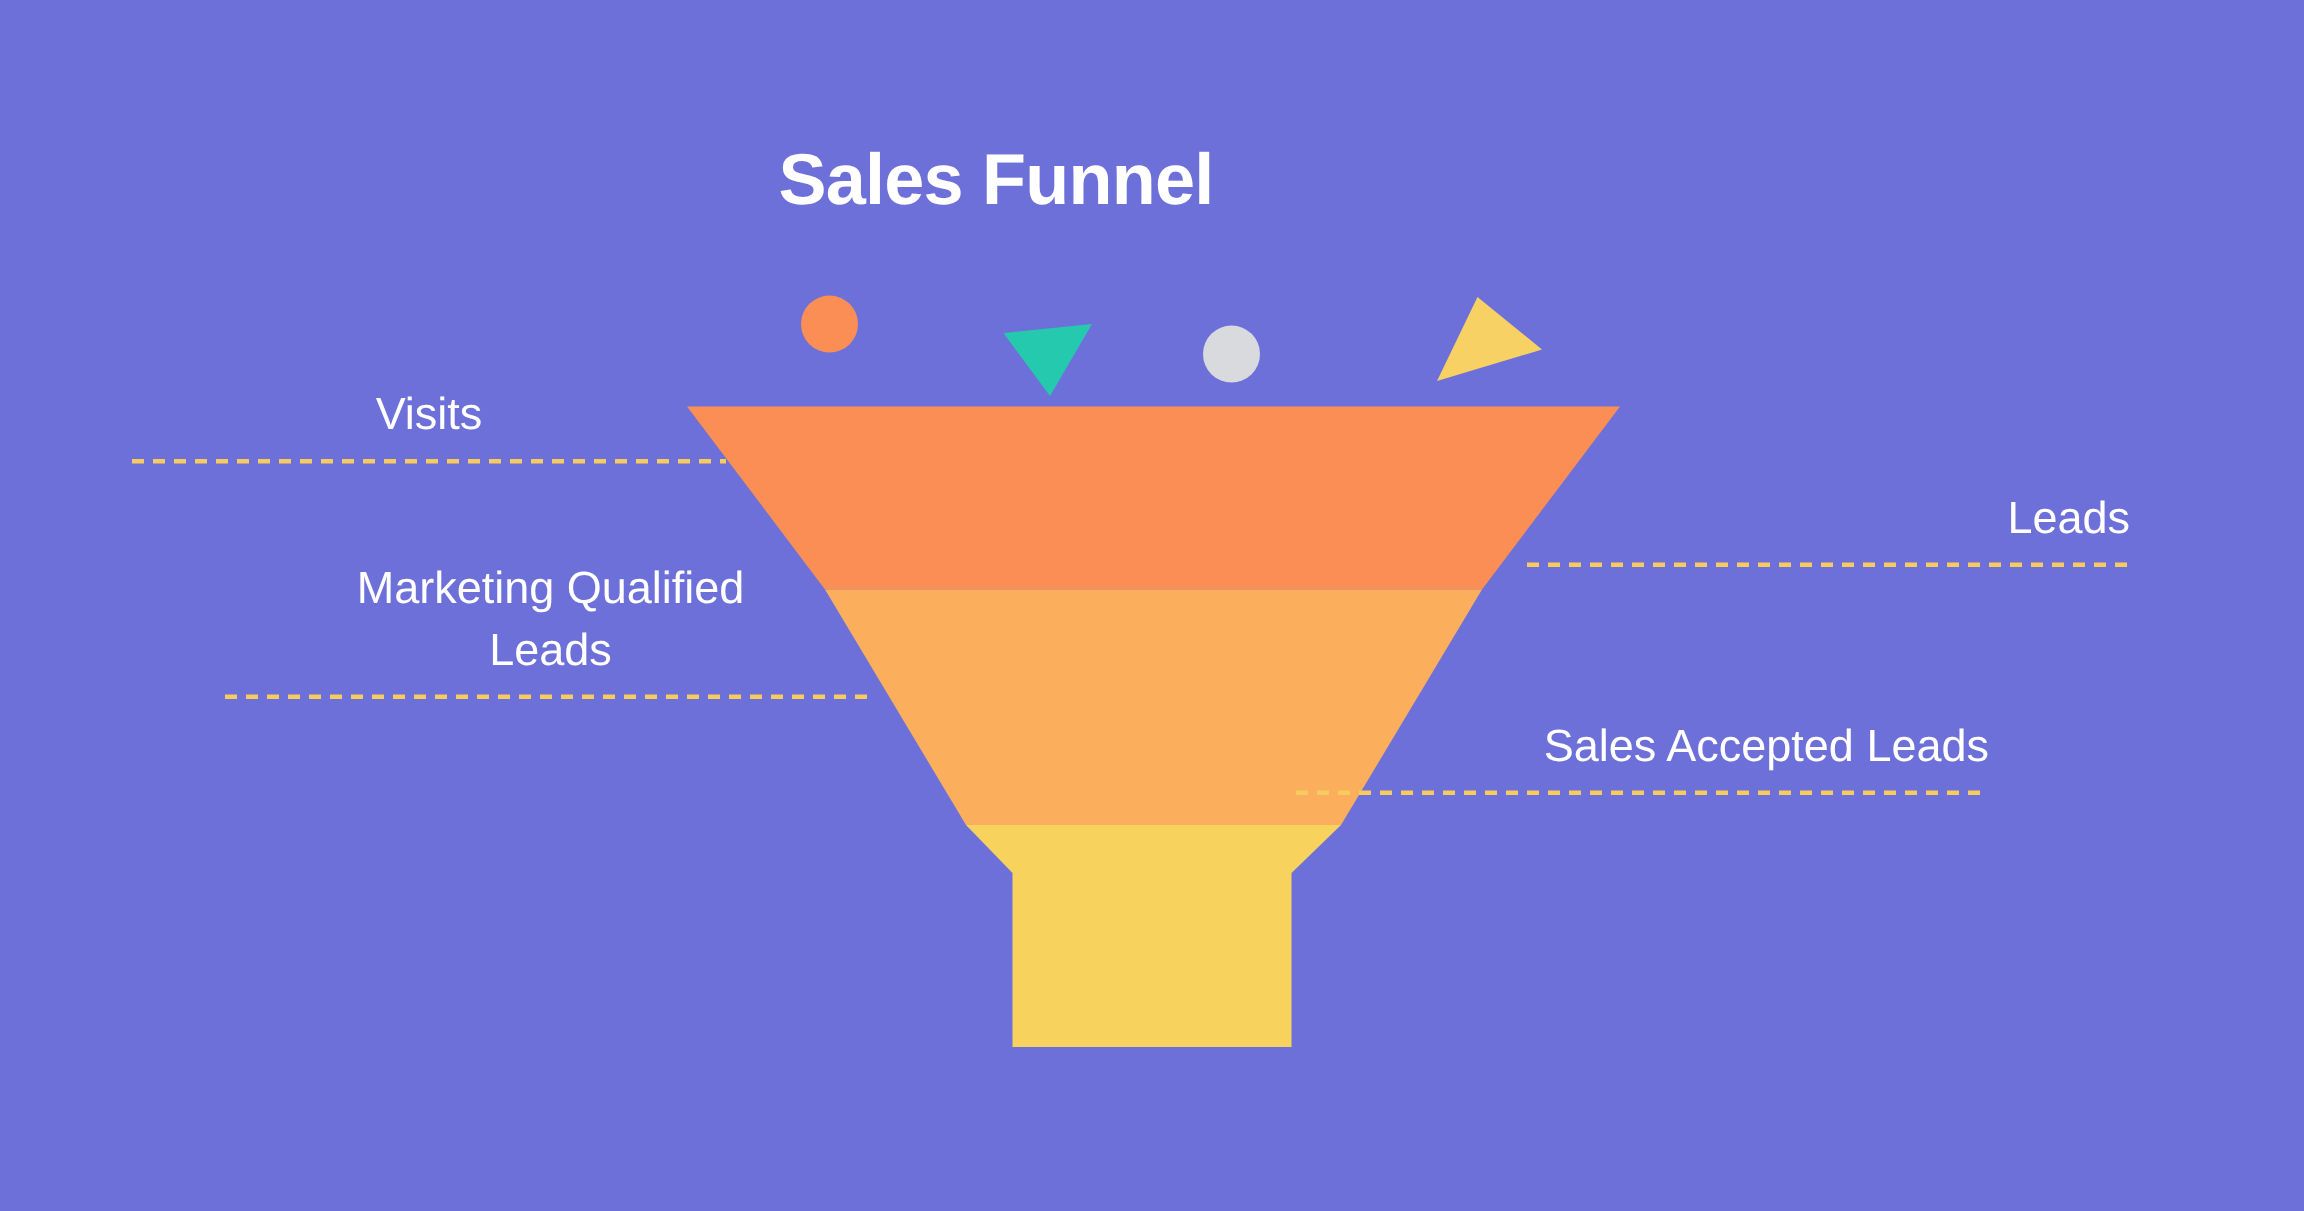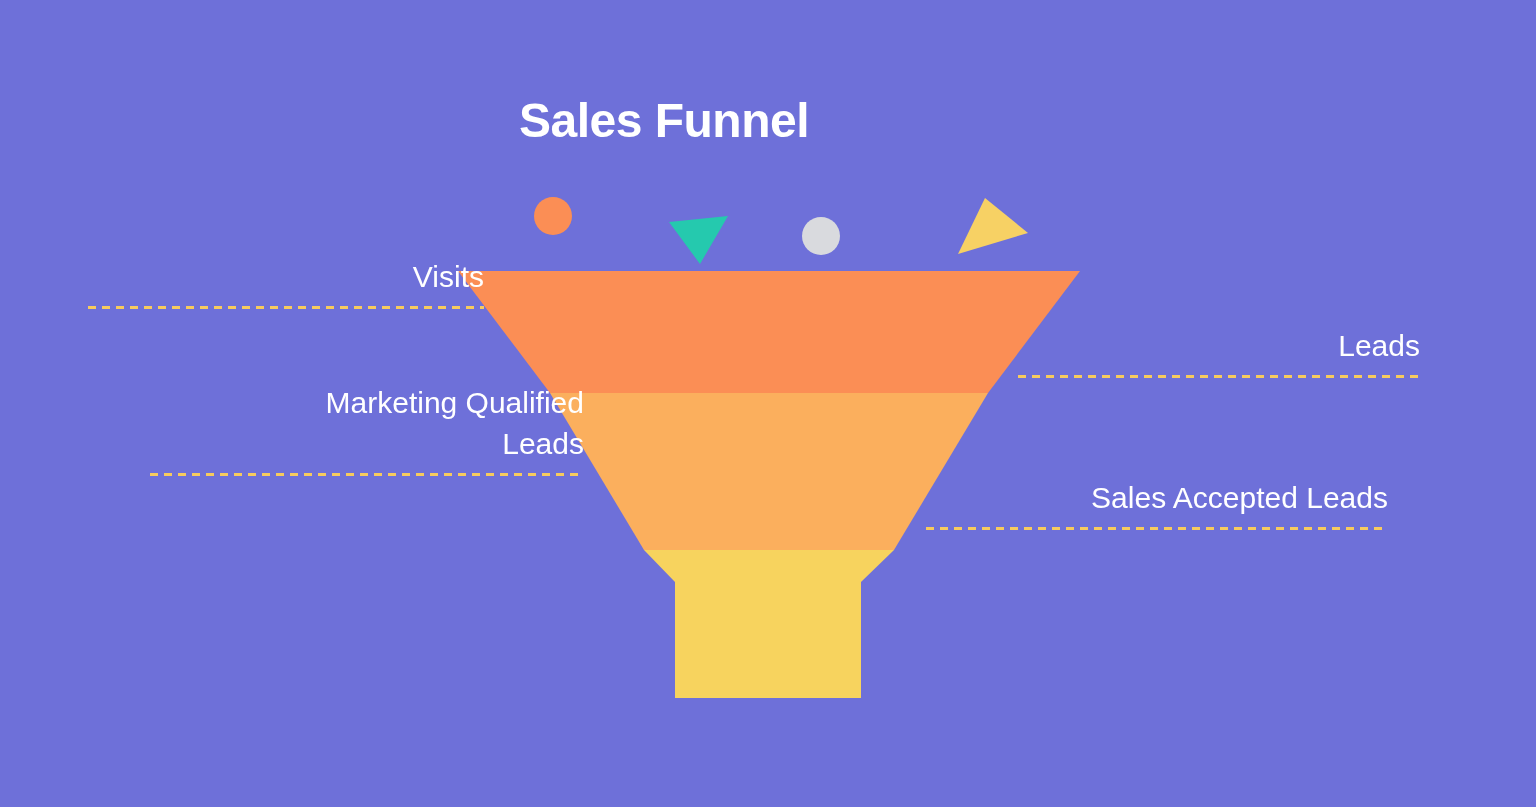--- a/index.html
+++ b/index.html
@@ -70,38 +70,38 @@
   
   .label-group {
     position: absolute;
   }
   .label-text {
     color: #ffffff;
     font-size: 30px;
     line-height: 41px;
     white-space: pre-line;
   }
-  .label-left .label-text { text-align: right; }
+  .label-left .label-text { text-align: center; }
   .label-right .label-text { text-align: right; }
 
   .dash-line {
     height: 3px;
     margin-top: 9px;
     background-image: linear-gradient(to right, #f7cb5e 0 8px, rgba(0,0,0,0) 8px 14px);
     background-size: 14px 3px;
     background-repeat: repeat-x;
   }
 
   
   #label-visits      { left: 88px;  top: 256px; width: 396px; }
-  #label-mql         { left: 150px; top: 382px; width: 434px; }
+  #label-mql         { left: 150px; top: 372px; width: 434px; }
   #label-opportunities { left: 296px; top: 545px; width: 374px; }
 
   #label-leads       { left: 1018px; top: 325px; width: 402px; }
-  #label-sal         { left: 926px;  top: 477px; width: 462px; }
+  #label-sal         { left: 864px;  top: 477px; width: 462px; }
   #label-customers   { left: 872px;  top: 607px; width: 368px; }
 </style>
 </head>
 <body>
 
 <div id="stage">
 
   <div id="chart-title">Sales Funnel</div>
 
   <div class="deco" id="deco-circle-orange"></div>

